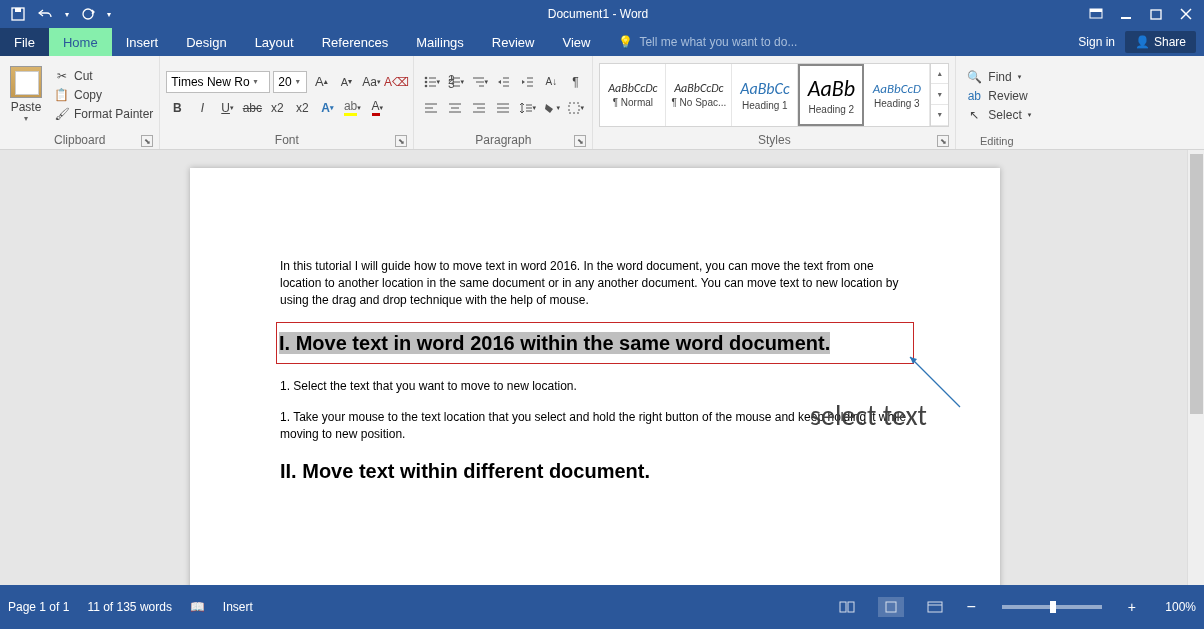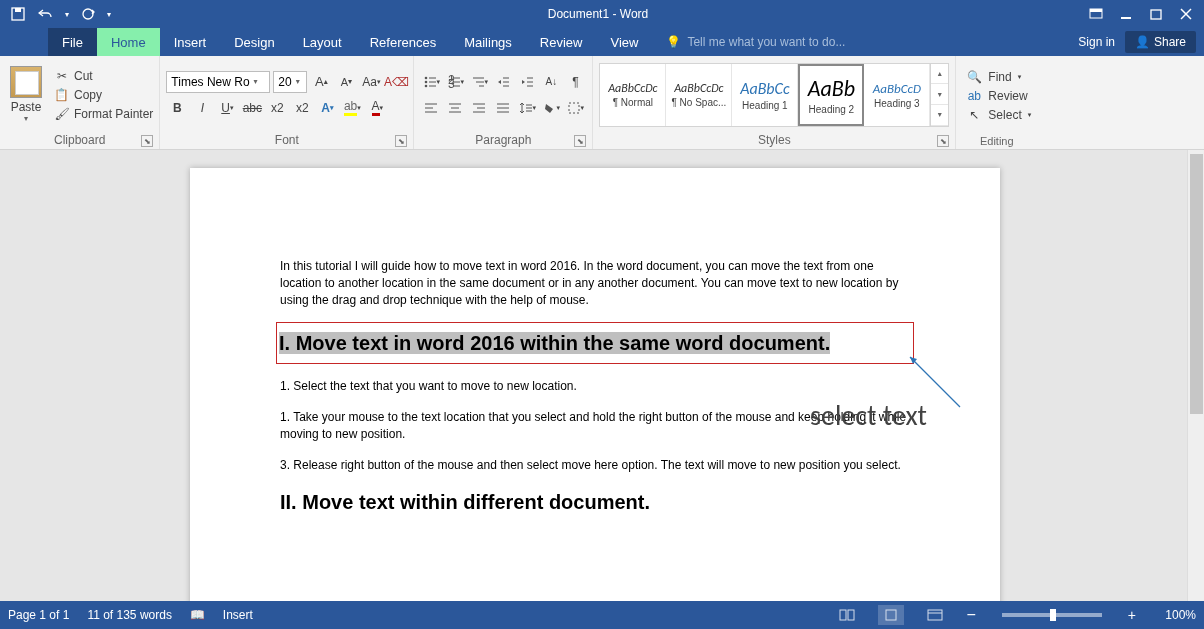--- a/index.html
+++ b/index.html
@@ -3,21 +3,21 @@
 <meta charset="utf-8">
 <style>
 * { margin: 0; padding: 0; box-sizing: border-box; font-family: "Segoe UI", Tahoma, sans-serif; font-size: 12px; }
 body { background: #e6e6e6; width: 1204px; height: 629px; overflow: hidden; position: relative; }
 .titlebar { background: #2b579a; height: 28px; display: flex; align-items: center; color: #fff; }
 .qat { display: flex; align-items: center; padding-left: 6px; gap: 4px; }
 .qat .ico, .titlebar .ico { width: 24px; height: 24px; display: flex; align-items: center; justify-content: center; color: #fff; }
 .titlebar .title { flex: 1; text-align: center; font-size: 12px; }
 .winctrl { display: flex; gap: 2px; padding-right: 4px; }
 .winctrl .ico { width: 28px; }
-.ribbon-tabs { background: #2b579a; height: 28px; display: flex; align-items: stretch; color: #fff; padding-left: 48px; }
+.ribbon-tabs { background: #2b579a; height: 28px; display: flex; align-items: stretch; color: #fff; }
 .ribbon-tabs .tab { padding: 0 14px; display: flex; align-items: center; cursor: pointer; font-size: 13px; }
 .ribbon-tabs .tab.file { background: #1e3e6e; }
 .ribbon-tabs .tab.active { background: #86efac; color: #2b579a; }
 .ribbon-tabs .tellme { color: #a8bedb; display: flex; align-items: center; gap: 6px; padding-left: 14px; }
 .ribbon-tabs .spacer { flex: 1; }
 .ribbon-tabs .right { display: flex; align-items: center; gap: 10px; padding-right: 8px; }
 .ribbon-tabs .share { background: #1e3e6e; padding: 4px 10px; border-radius: 2px; display: flex; align-items: center; gap: 4px; }
 .ribbon { background: #f3f3f3; border-bottom: 1px solid #d4d4d4; height: 94px; display: flex; }
 .group { border-right: 1px solid #e1e1e1; display: flex; flex-direction: column; padding: 2px 6px 0; }
 .group-body { flex: 1; display: flex; align-items: center; gap: 4px; }
@@ -46,21 +46,21 @@
 .editing-col .row { display: flex; align-items: center; gap: 6px; color: #444; }
 .docarea { position: absolute; top: 150px; left: 0; right: 0; bottom: 28px; background: #e6e6e6; overflow: hidden; }
 .page { position: absolute; left: 190px; top: 18px; width: 810px; height: 900px; background: #fff; box-shadow: 0 0 6px rgba(0,0,0,.25); padding: 90px 90px; }
 .doc-body { font-family: "Times New Roman", serif; font-size: 17px; color: #000; line-height: 1.4; }
 .doc-body p { margin-bottom: 14px; }
 .doc-body .hdr { font-weight: bold; font-size: 20px; }
 .highlight-box { border: 1.5px solid #c62626; padding: 6px 2px; margin: 6px -4px 14px; position: relative; }
 .highlight-box .sel { background: #bfbfbf; display: inline; }
 .annot-arrow { position: absolute; left: 905px; top: 202px; width: 60px; height: 60px; }
 .annot-text { position: absolute; left: 810px; top: 248px; font-family: "Calibri", sans-serif; font-size: 28px; color: #424242; }
-.statusbar { position: absolute; bottom: 0; left: 0; right: 0; height: 28px; background: #2b579a; color: #fff; display: flex; align-items: center; padding: 0 8px; gap: 18px; font-size: 12px; }
+.statusbar { position: absolute; bottom: 0; left: 0; right: 0; height: 44px; background: #2b579a; color: #fff; display: flex; align-items: center; padding: 0 8px; gap: 18px; font-size: 12px; }
 .statusbar .spacer { flex: 1; }
 .statusbar .viewbtn { width: 26px; height: 20px; display: flex; align-items: center; justify-content: center; border: 1px solid transparent; opacity: .8; }
 .statusbar .viewbtn.active { background: rgba(255,255,255,.25); }
 .zoom-slider { width: 100px; height: 4px; background: rgba(255,255,255,.5); position: relative; margin: 0 8px; }
 .zoom-slider .thumb { position: absolute; left: 48px; top: -4px; width: 6px; height: 12px; background: #fff; }
 .scrollbar-v { position:absolute; right:0; top:150px; bottom:28px; width:17px; background:#efefef; border-left:1px solid #ddd;}
 .scrollbar-v .thumb { position:absolute; left:2px; top:4px; width:13px; height:260px; background:#c6c6c6; }
 svg { display: block; }
 </style>
 </head>
@@ -382,21 +382,20 @@
 
 <div class="docarea">
   <div class="page">
     <div class="doc-body">
       <p>In this tutorial I will guide how to move text in word 2016. In the word document, you can move the text from one location to another location in the same document or in any another document. You can move text to new location by using the drag and drop technique with the help of mouse.</p>
       <div class="highlight-box">
         <span class="hdr sel">I. Move text in word 2016 within the same word document.</span>
       </div>
       <p>1. Select the text that you want to move to new location.</p>
       <p>1. Take your mouse to the text location that you select and hold the right button of the mouse and keep holding it while moving to new position.</p>
-      <p>3. Release right button of the mouse and then select move here option. The text will move to new position you select.</p>
       <p class="hdr">II. Move text within different document.</p>
     </div>
   </div>
   <svg class="annot-arrow" viewBox="0 0 60 60">
       <line x1="55" y1="55" x2="5" y2="5" stroke="#2e74b5" stroke-width="1.2"></line>
       <path d="M5 5 L12 7 L8 12 Z" fill="#2e74b5"></path>
     </svg>
   <div class="annot-text">select text</div>
 </div>
 

